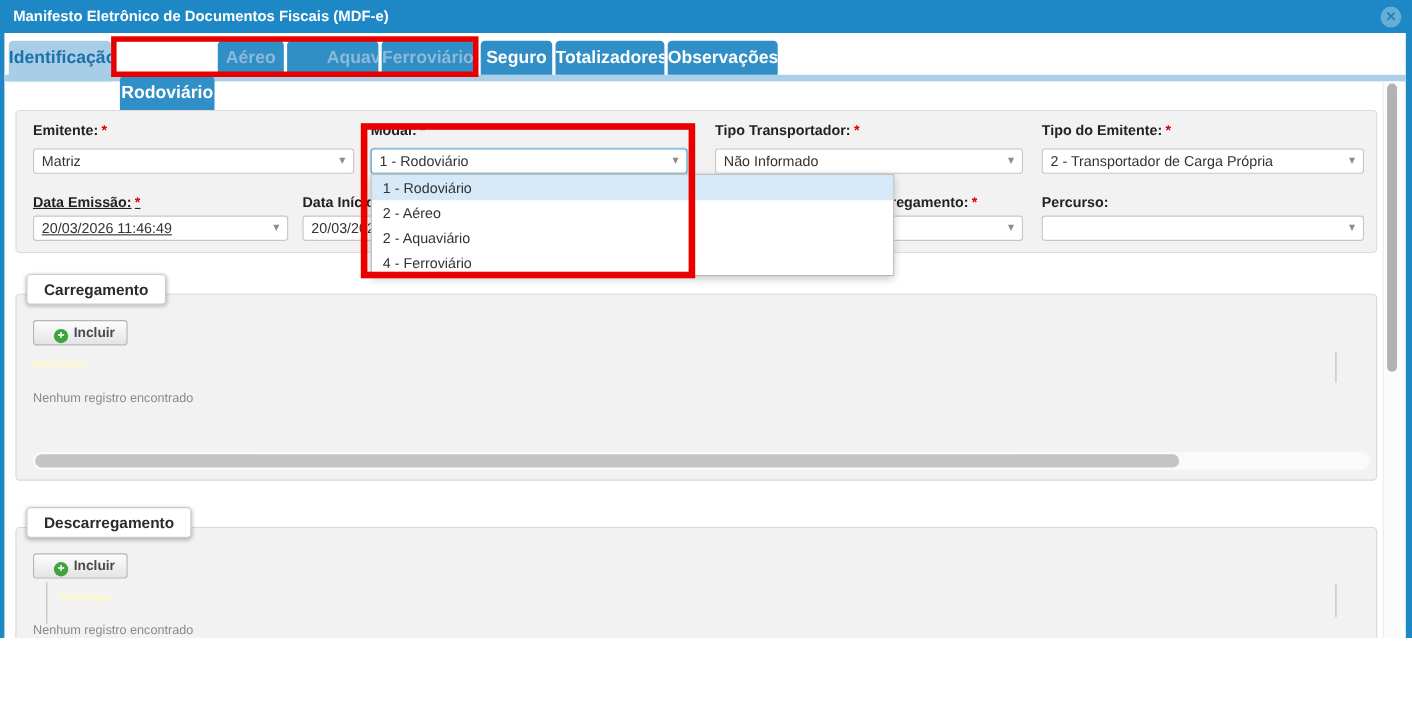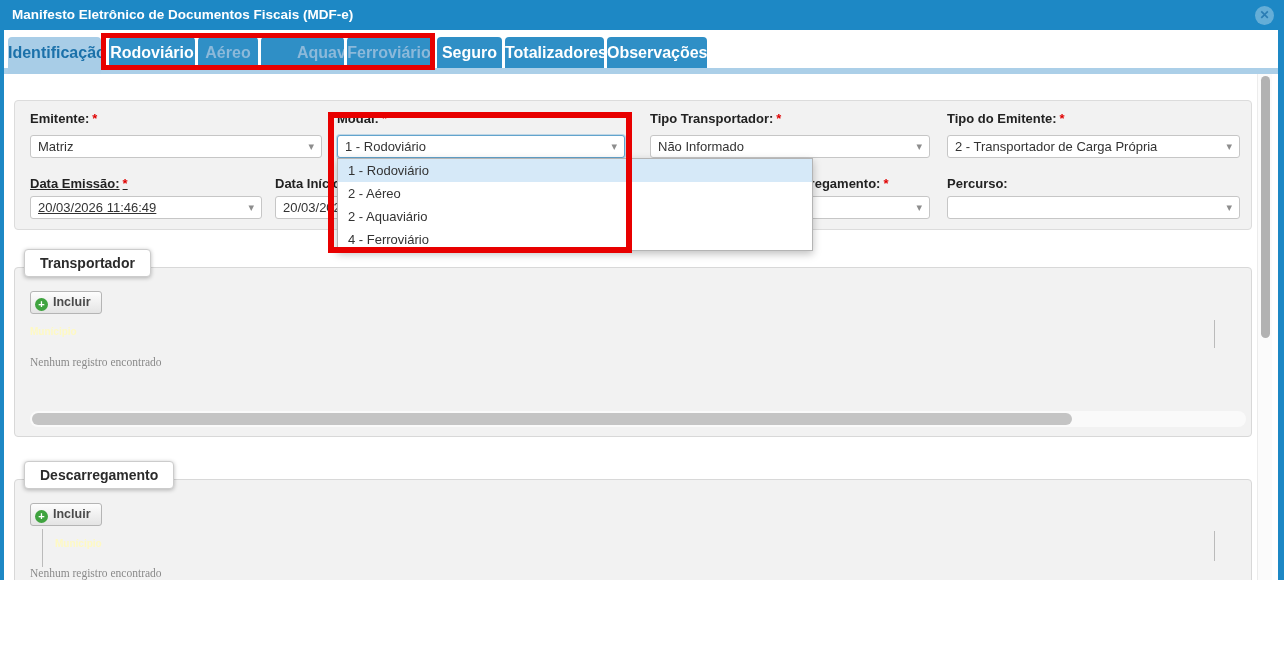--- a/index.html
+++ b/index.html
@@ -18,21 +18,21 @@
   .content-bg { position:absolute; left:4px; top:30px; width:1274px; height:618px; background:#fff; z-index:0; }
   .strip { position:absolute; left:4px; top:68px; width:1274px; height:6px; background:#abcfe8; z-index:1; }
 
   
   .tab { position:absolute; top:37px; height:31px; background:#2f8fc6; color:#fff; font-size:16px; font-weight:bold;
          text-align:center; line-height:31px; border-radius:4px 4px 0 0; z-index:2; cursor:pointer;
          white-space:nowrap; overflow:hidden; }
   .tab.active { background:#a8cde7; color:#1b71aa; height:37px; }
   .tab.disabled { color:#8cb9da; cursor:default; }
   .t0 { left:8px;   width:93px; }
-  .t1 { left:109px; width:86px; }
+  .t1 { left:109px; width:86px;margin-top:32px; }
   .t2 { left:198px; width:60px; }
   .t3 { left:261px; width:83px;padding-left:36px; }
   .t4 { left:347px; width:84px; }
   .t5 { left:437px; width:65px; }
   .t6 { left:505px; width:99px; }
   .t7 { left:607px; width:100px; }
 
   
   .red-box { position:absolute; border:5px solid #e80000; background:transparent; z-index:10; pointer-events:none; }
   .red-tabs { left:101px; top:33px; width:334px; height:37px; }
@@ -66,27 +66,27 @@
   
   .sect { position:absolute; left:14px; width:1238px; background:#f2f2f2; border:1px solid #d8d8d8;
           border-radius:4px; z-index:1; }
   .sect-carreg { top:267px; height:170px; }
   .sect-descarreg { top:479px; height:140px; }
   .legend { position:absolute; background:#fff; border:1px solid #ccc; border-radius:4px; padding:5px 15px;
             font-size:14px; font-weight:bold; color:#2b2b2b; box-shadow:0 1px 4px rgba(0,0,0,.28); z-index:3; }
   .leg-carreg { left:24px; top:249px; }
   .leg-descarreg { left:24px; top:461px; }
 
-  .btn-incluir { position:absolute; height:23px; padding:0 10px 0 4px; background:linear-gradient(#fdfdfd,#e4e4e4);
+  .btn-incluir { position:absolute; height:23px; padding:0 10px 0 18px; background:linear-gradient(#fdfdfd,#e4e4e4);
                  border:1px solid #b5b5b5; border-radius:3px; font-size:12.5px; font-weight:bold; color:#4a4a4a;
                  line-height:21px; cursor:pointer; z-index:2; }
   .plus-ic { display:inline-block; width:13px; height:13px; border-radius:50%; background:#3fa33f; color:#fff;
              text-align:center; line-height:12px; font-size:11px; font-weight:bold; vertical-align:-2px; margin-right:5px; }
   .col-header { position:absolute; font-size:10px; font-weight:bold; color:#fef9c3; z-index:2; }
-  .empty-text { position:absolute; font-size:11.5px; color:#8a8a8a; z-index:2;font-family:Liberation Serif, serif; }
+  .empty-text { position:absolute; font-size:11.5px; color:#8a8a8a; z-index:2; }
   .vsep { position:absolute; width:1px; background:#bbb; z-index:2; }
 
   
   .hscroll-track { position:absolute; left:30px; top:411px; width:1216px; height:16px; background:#fafafa;
                    border-radius:8px; z-index:2; }
   .hscroll-thumb { position:absolute; left:2px; top:2px; width:1040px; height:12px; background:#c4c4c4;
                    border-radius:6px; cursor:grab; }
 
   
   .vscroll-track { position:absolute; left:1257px; top:74px; width:15px; height:533px; background:#fbfbfb;
@@ -195,21 +195,21 @@
   </div>
 
   <div class="dropdown">
     <div class="dd-opt selected">1 - Rodoviário</div>
     <div class="dd-opt">2 - Aéreo</div>
     <div class="dd-opt">2 - Aquaviário</div>
     <div class="dd-opt">4 - Ferroviário</div>
   </div>
 
   <div class="sect sect-carreg"></div>
-  <div class="legend leg-carreg">Transportador</div>
+  <div class="legend leg-carreg">Carregamento</div>
   <div class="btn-incluir" style="left:30px; top:291px;">
     <span class="plus-ic">+</span><span>Incluir</span>
   </div>
   <div class="col-header" style="left:30px; top:326px;">Munícipio</div>
   <div class="vsep" style="left:1214px; top:320px; height:28px;"></div>
   <div class="empty-text" style="left:30px; top:356px;">Nenhum registro encontrado</div>
   <div class="hscroll-track">
     <div class="hscroll-thumb"></div>
   </div>
 

